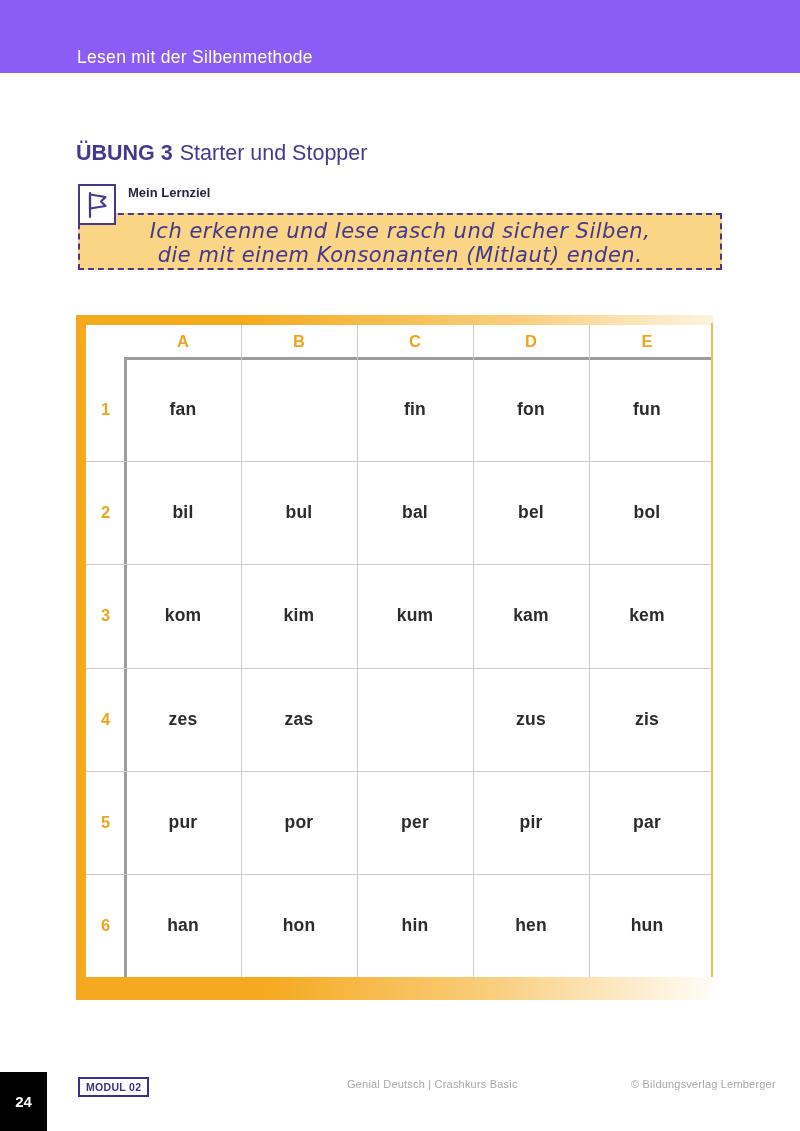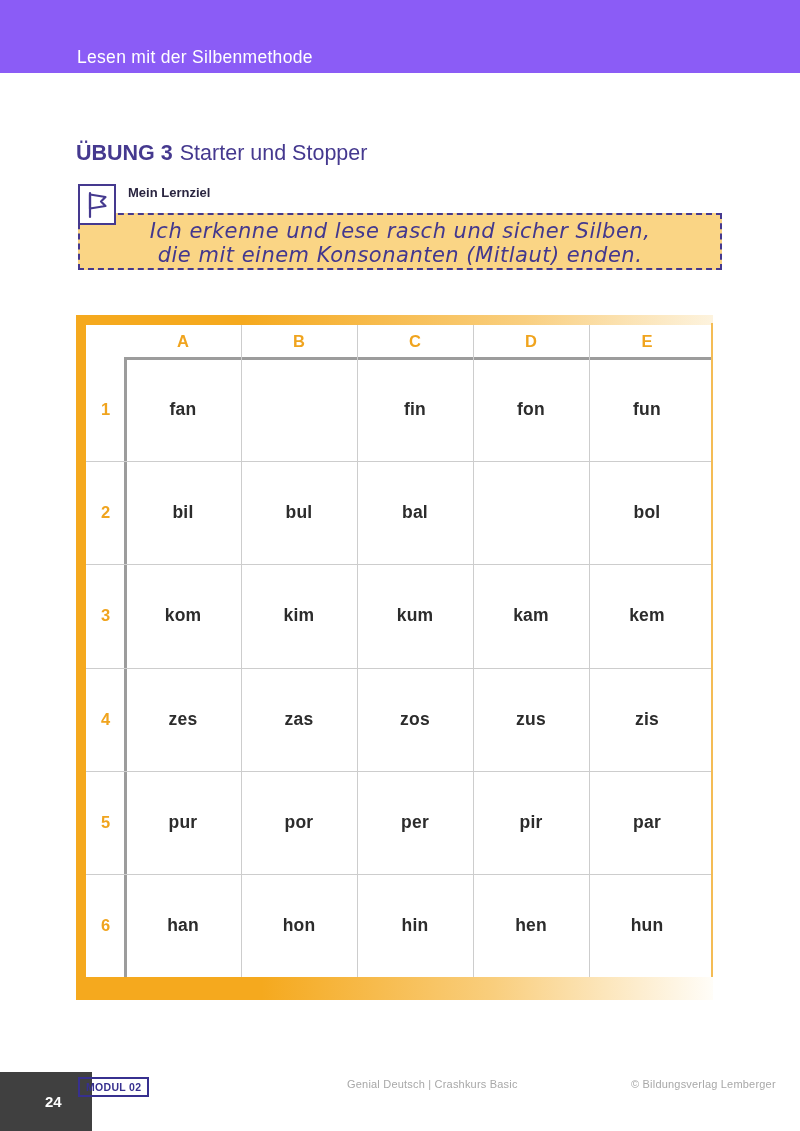--- a/index.html
+++ b/index.html
@@ -34,22 +34,22 @@
   .grid{position:absolute;left:10px;top:10px;width:625px;height:652px;background:#ffffff;}
   .cell{position:absolute;display:flex;align-items:center;justify-content:center;box-sizing:border-box;}
   .letter{color:#F0A41E;font-weight:700;font-size:16.5px;}
   .rownum{color:#F0A41E;font-weight:700;font-size:16.5px;}
   .syll{color:#2C2C2C;font-weight:700;font-size:17.5px;letter-spacing:.2px;}
   .vline{position:absolute;background:#CDCDCD;}
   .hline{position:absolute;background:#CDCDCD;}
   .thickH{position:absolute;left:39px;top:31.5px;width:586px;height:3px;background:#9C9C9C;}
   .thickV{position:absolute;left:37.5px;top:31.5px;width:3px;height:620.5px;background:#9C9C9C;}
   
-  .pagebox{position:absolute;left:0;top:1072px;width:47px;height:59px;background:#404040;
-    display:flex;align-items:center;justify-content:flex-start;padding-left:45px;}
+  .pagebox{position:absolute;left:0;top:1072px;width:47px;height:59px;background:#000000;
+    display:flex;align-items:center;justify-content:center;}
   .pagenum{color:#ffffff;font-weight:700;font-size:15px;}
   .module{position:absolute;left:78px;top:1077px;border:2px solid #37308F;color:#37308F;
     font-size:10.5px;font-weight:700;padding:2px 6px;letter-spacing:.3px;}
   .foot-center{position:absolute;left:347px;top:1078px;font-size:11px;color:#A8A8A8;letter-spacing:.2px;}
   .foot-right{position:absolute;left:588px;top:1078px;font-size:11px;color:#A8A8A8;letter-spacing:.2px;margin-left:43px;}
 </style>
 </head>
 <body>
 
 <div>
@@ -90,31 +90,31 @@
         <div class="cell letter" style="left: 503px; top: 0px; width: 116px; height: 33px;">E</div>
         <div class="cell rownum" style="left: 0px; top: 33px; width: 39px; height: 103.17px;">1</div>
         <div class="cell syll" style="left: 39px; top: 33px; width: 116px; height: 103.17px;">fan</div>
         <div class="cell syll" style="left: 271px; top: 33px; width: 116px; height: 103.17px;">fin</div>
         <div class="cell syll" style="left: 387px; top: 33px; width: 116px; height: 103.17px;">fon</div>
         <div class="cell syll" style="left: 503px; top: 33px; width: 116px; height: 103.17px;">fun</div>
         <div class="cell rownum" style="left: 0px; top: 136.17px; width: 39px; height: 103.17px;">2</div>
         <div class="cell syll" style="left: 39px; top: 136.17px; width: 116px; height: 103.17px;">bil</div>
         <div class="cell syll" style="left: 155px; top: 136.17px; width: 116px; height: 103.17px;">bul</div>
         <div class="cell syll" style="left: 271px; top: 136.17px; width: 116px; height: 103.17px;">bal</div>
+        <div class="cell syll" style="left: 387px; top: 136.17px; width: 116px; height: 103.17px;">bel</div>
         <div class="cell syll" style="left: 503px; top: 136.17px; width: 116px; height: 103.17px;">bol</div>
         <div class="cell rownum" style="left: 0px; top: 239.34px; width: 39px; height: 103.17px;">3</div>
         <div class="cell syll" style="left: 39px; top: 239.34px; width: 116px; height: 103.17px;">kom</div>
         <div class="cell syll" style="left: 155px; top: 239.34px; width: 116px; height: 103.17px;">kim</div>
         <div class="cell syll" style="left: 271px; top: 239.34px; width: 116px; height: 103.17px;">kum</div>
         <div class="cell syll" style="left: 387px; top: 239.34px; width: 116px; height: 103.17px;">kam</div>
         <div class="cell syll" style="left: 503px; top: 239.34px; width: 116px; height: 103.17px;">kem</div>
         <div class="cell rownum" style="left: 0px; top: 342.51px; width: 39px; height: 103.17px;">4</div>
         <div class="cell syll" style="left: 39px; top: 342.51px; width: 116px; height: 103.17px;">zes</div>
         <div class="cell syll" style="left: 155px; top: 342.51px; width: 116px; height: 103.17px;">zas</div>
-        <div class="cell syll" style="left: 271px; top: 342.51px; width: 116px; height: 103.17px;">zos</div>
         <div class="cell syll" style="left: 387px; top: 342.51px; width: 116px; height: 103.17px;">zus</div>
         <div class="cell syll" style="left: 503px; top: 342.51px; width: 116px; height: 103.17px;">zis</div>
         <div class="cell rownum" style="left: 0px; top: 445.68px; width: 39px; height: 103.17px;">5</div>
         <div class="cell syll" style="left: 39px; top: 445.68px; width: 116px; height: 103.17px;">pur</div>
         <div class="cell syll" style="left: 155px; top: 445.68px; width: 116px; height: 103.17px;">por</div>
         <div class="cell syll" style="left: 387px; top: 445.68px; width: 116px; height: 103.17px;">pir</div>
         <div class="cell syll" style="left: 271px; top: 445.68px; width: 116px; height: 103.17px;">per</div>
         <div class="cell syll" style="left: 503px; top: 445.68px; width: 116px; height: 103.17px;">par</div>
         <div class="cell rownum" style="left: 0px; top: 548.85px; width: 39px; height: 103.17px;">6</div>
         <div class="cell syll" style="left: 39px; top: 548.85px; width: 116px; height: 103.17px;">han</div>

